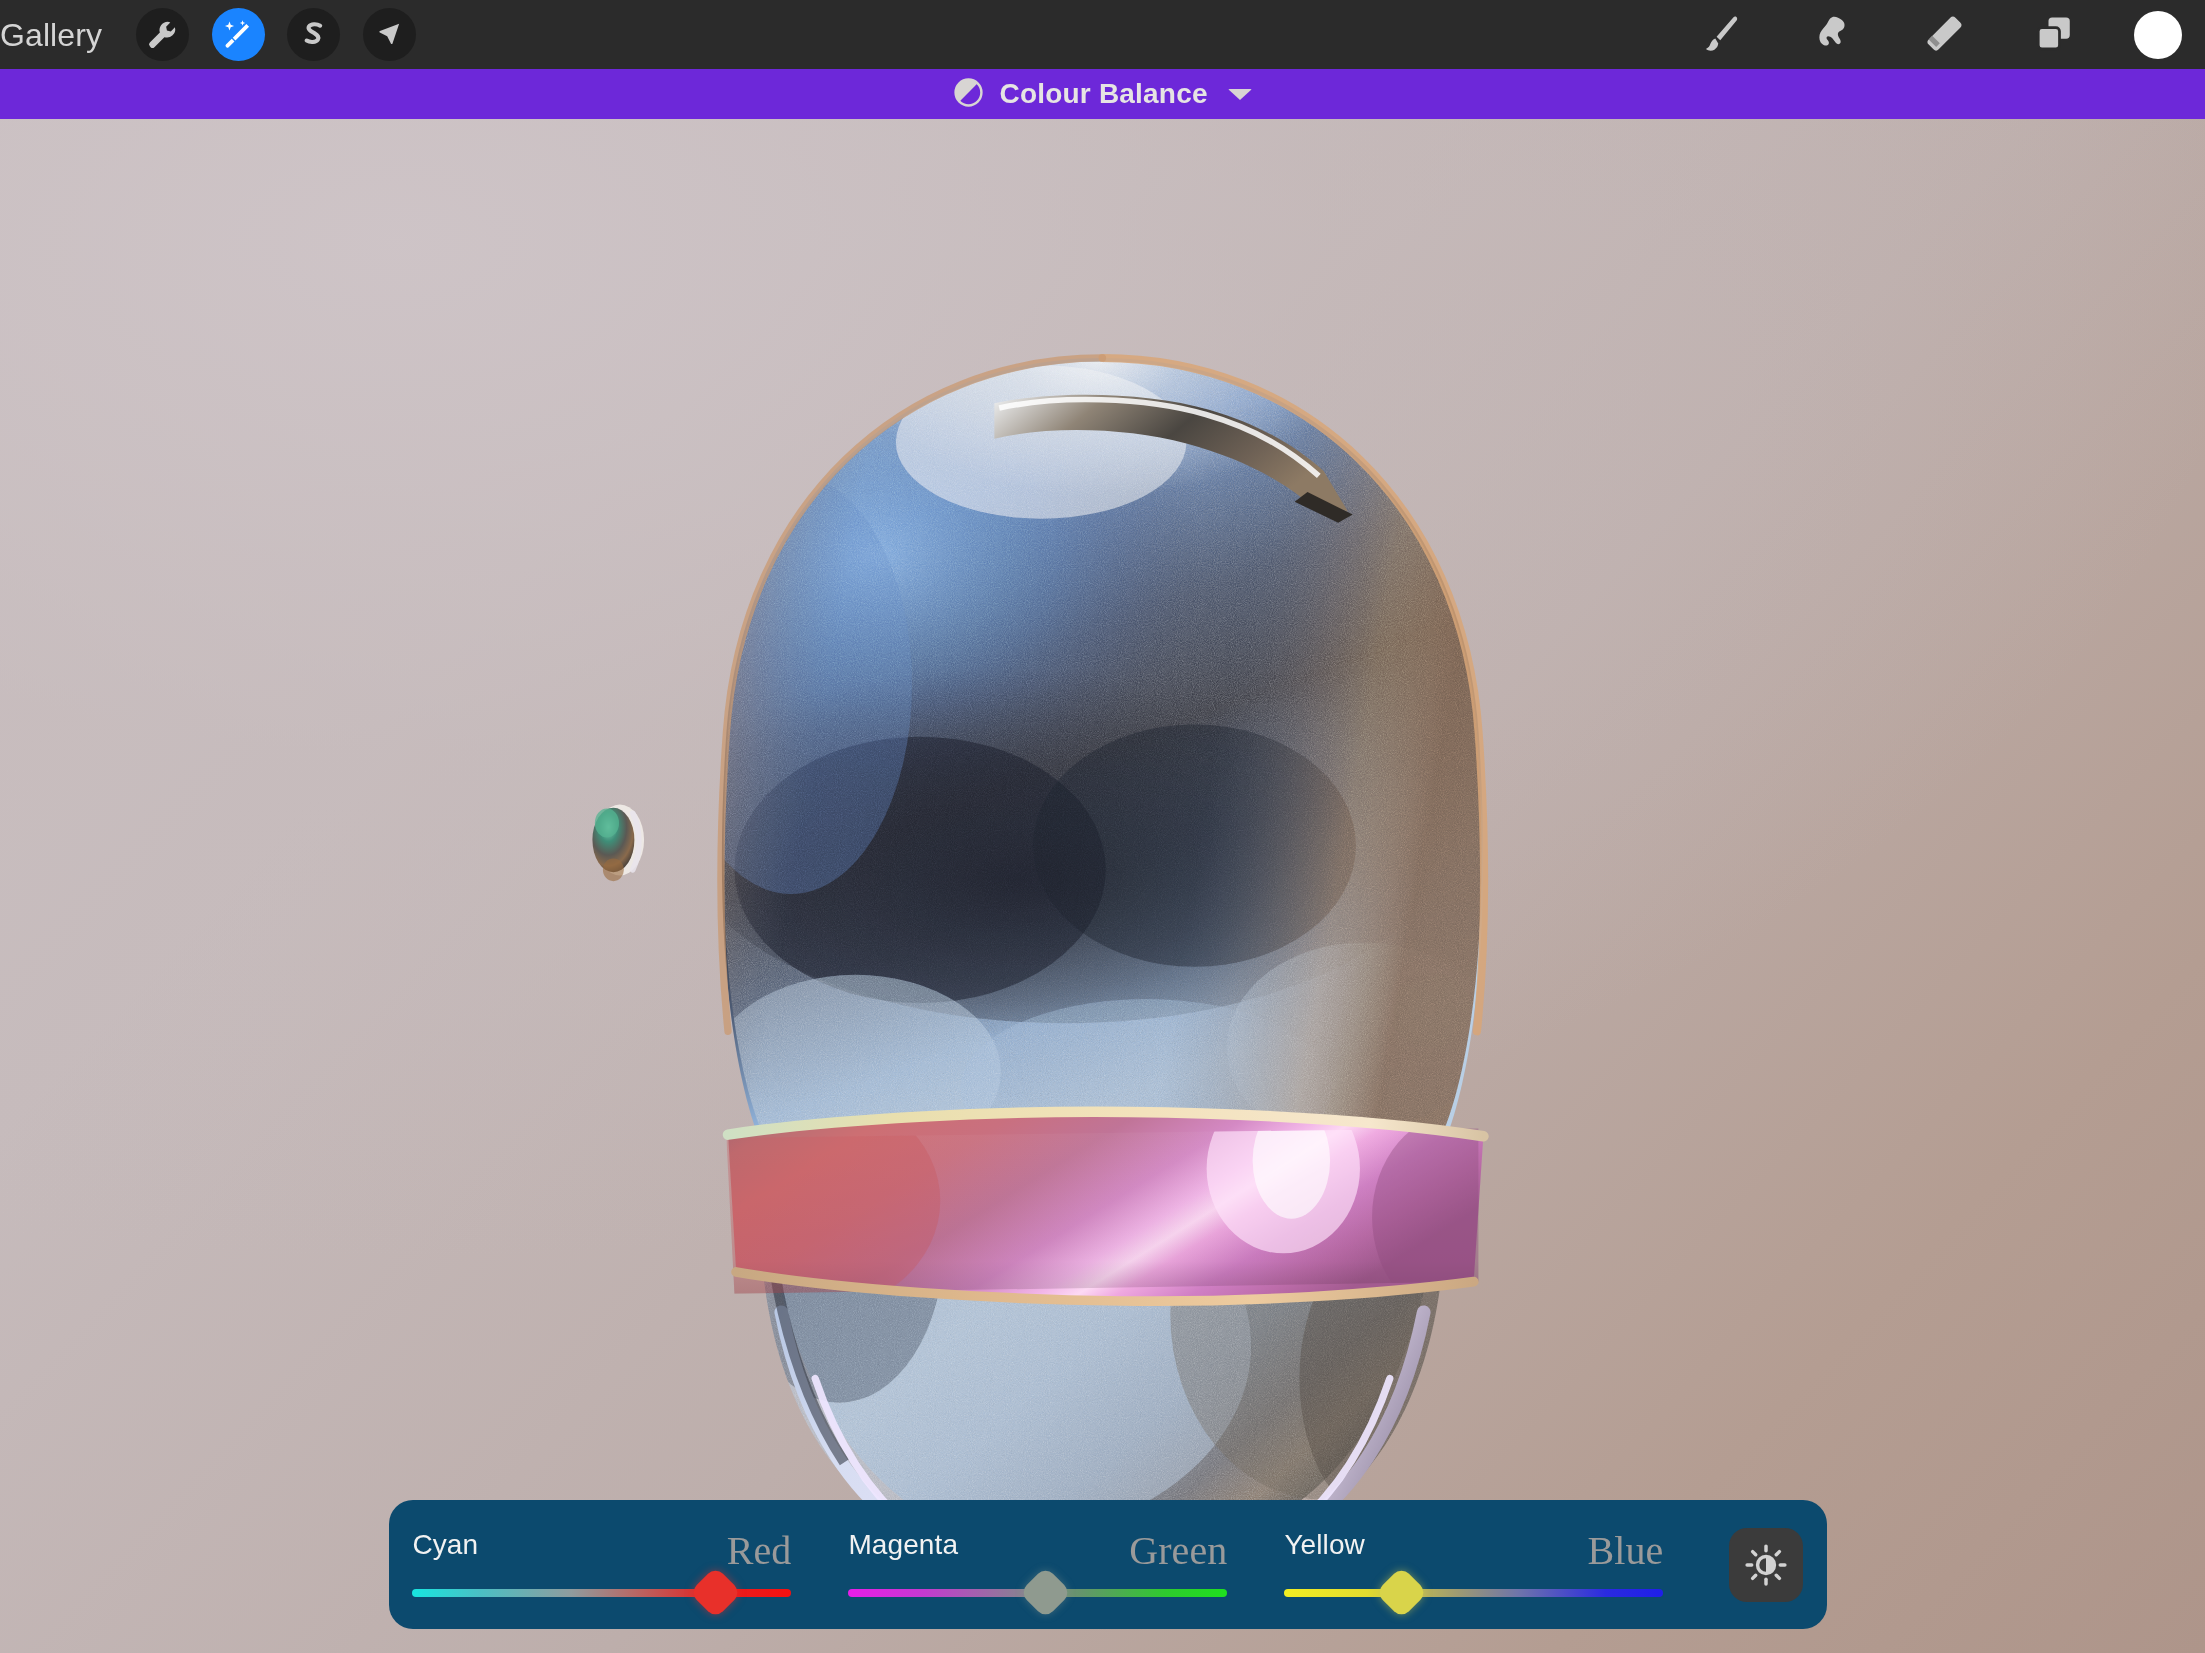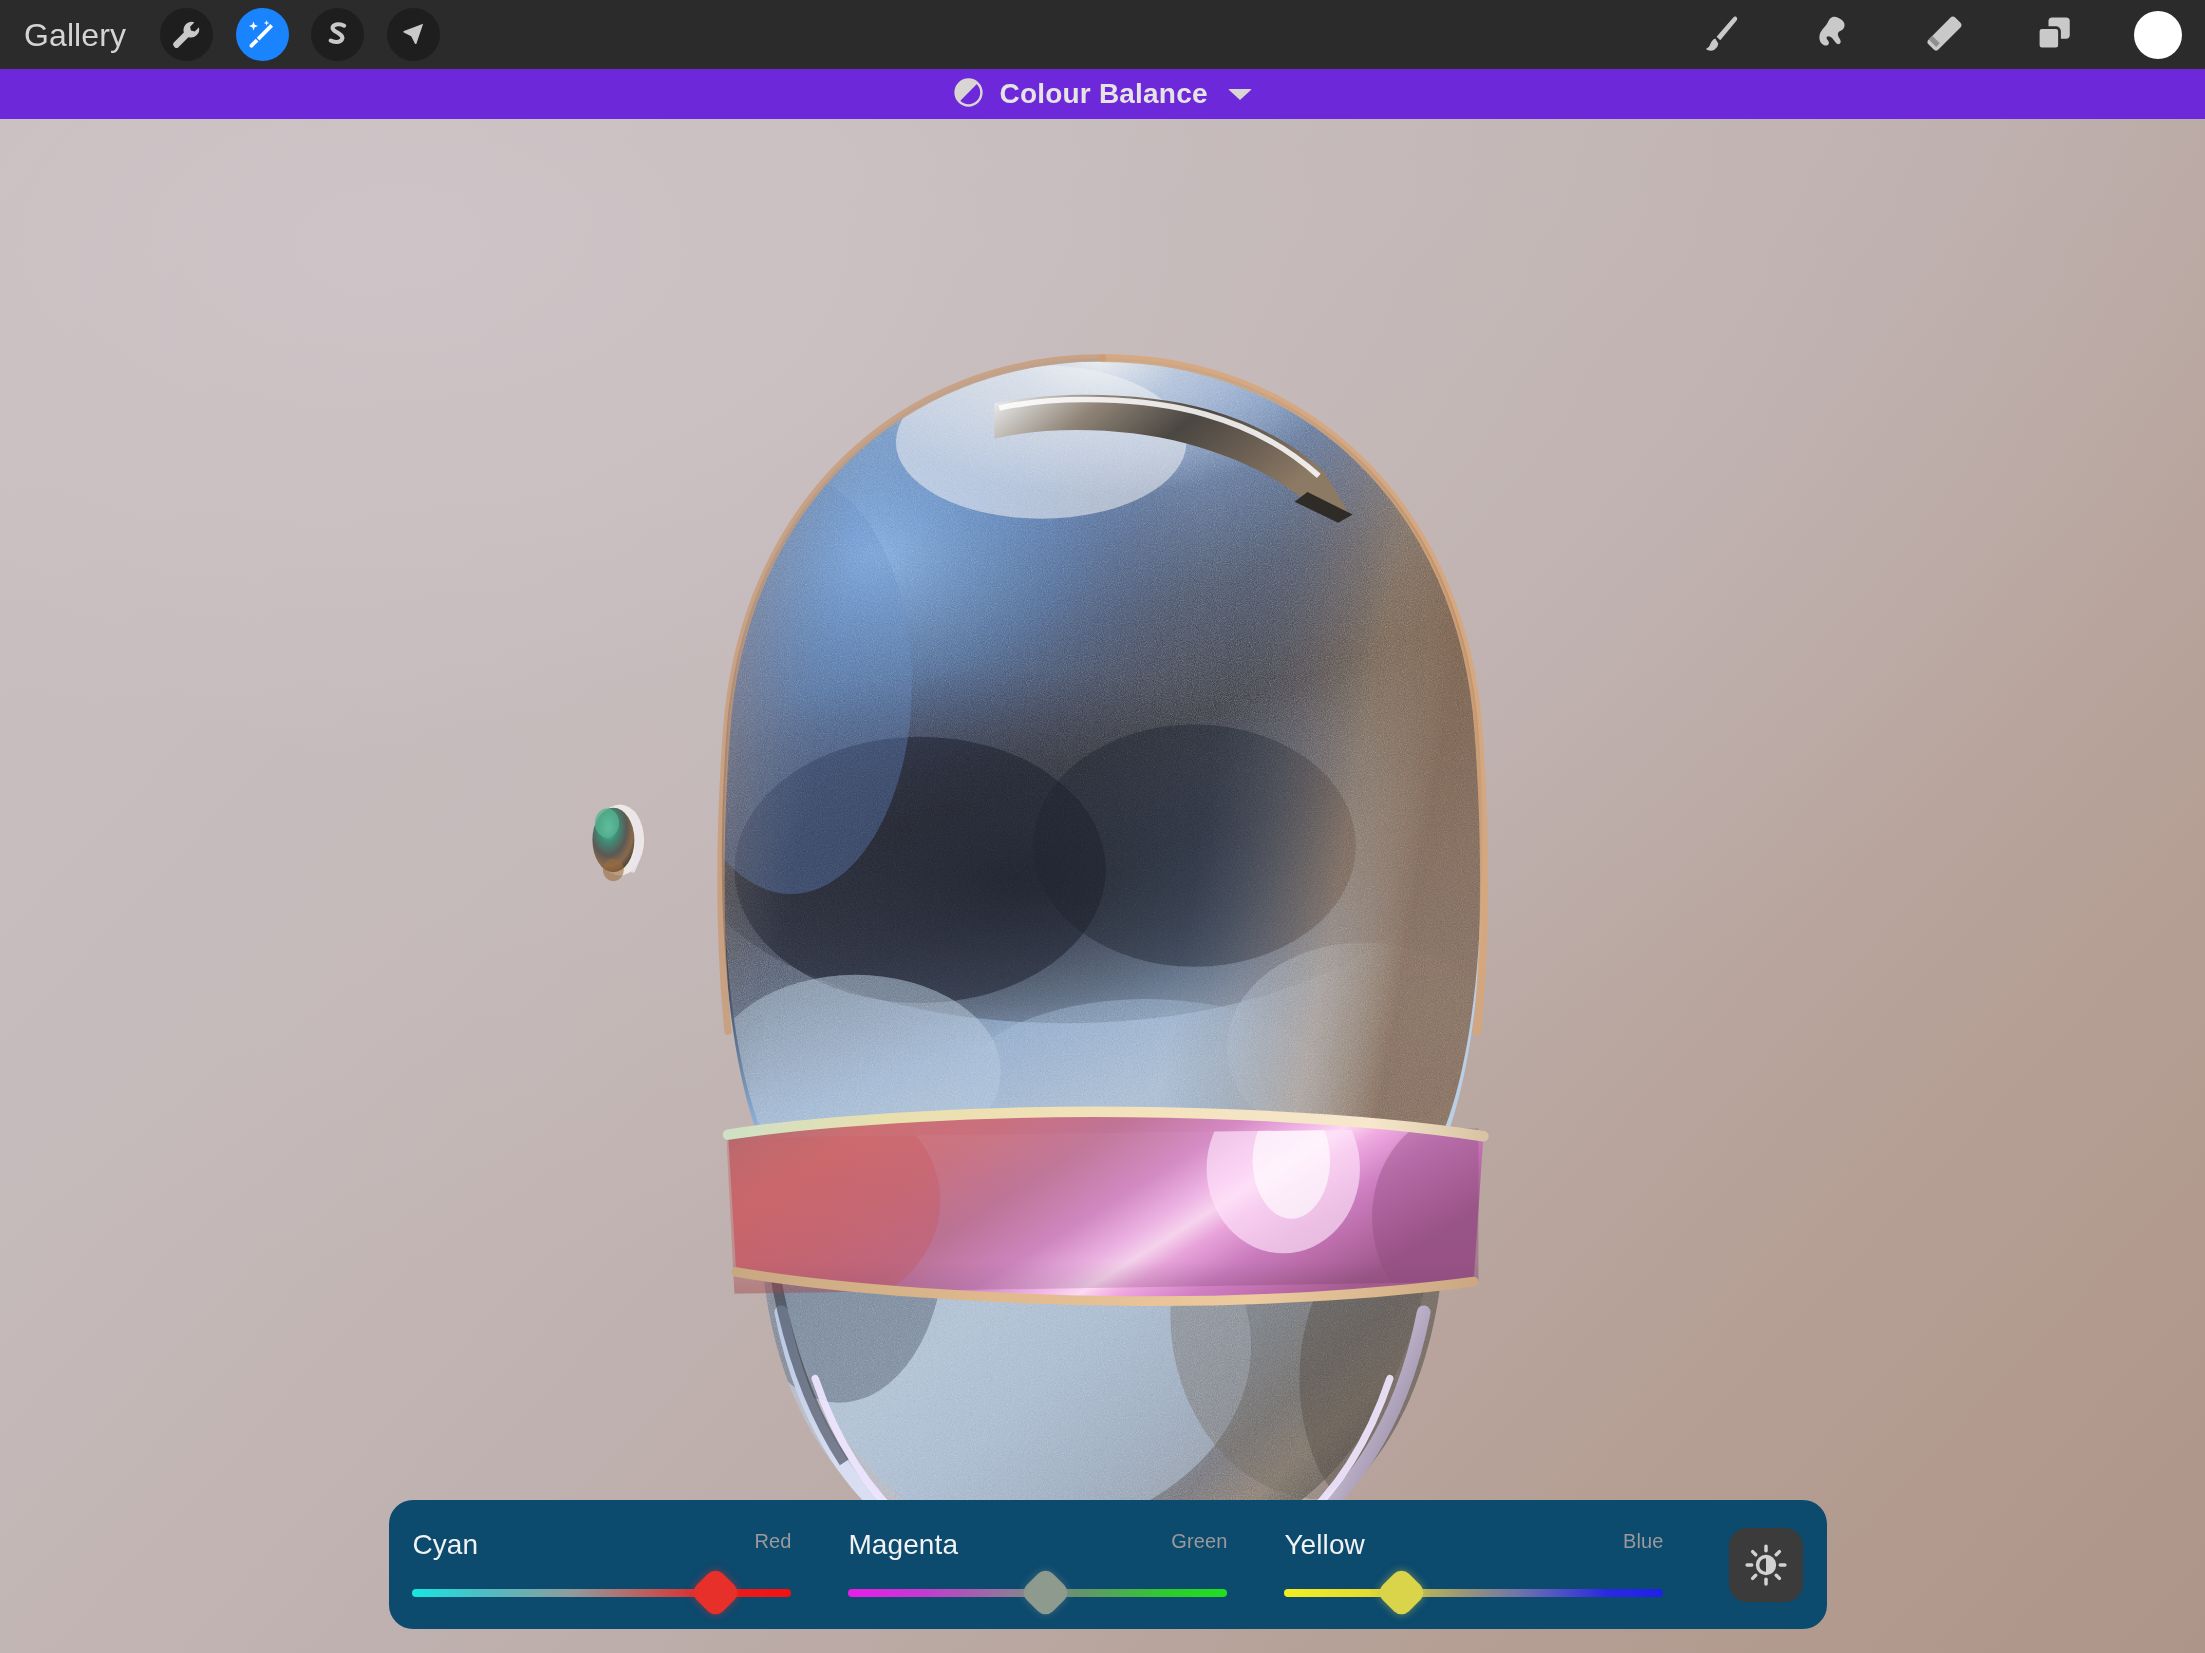--- a/index.html
+++ b/index.html
@@ -31,21 +31,20 @@
     height: 69px;
     background: #2b2b2b;
     display: flex;
     align-items: center;
     z-index: 40;
   }
   .toolbar-left {
     display: flex;
     align-items: center;
     height: 69px;
-    padding-left: 24px;
     gap: 22.6px;
   }
   .toolbar-right {
     position: absolute;
     right: 22.6px; top: 0;
     height: 69px;
     display: flex;
     align-items: center;
     gap: 50px;
   }
@@ -175,22 +174,23 @@
     justify-content: space-between;
     line-height: 1;
   }
   .lab-left {
     color: #f2f2f2;
     font-size: 28px;
     letter-spacing: 0.1px;
   }
   .lab-right {
     color: #9a9a9a;
-    font-size: 20px;
+    font-size: 40px;
     letter-spacing: 0.1px;
+    font-family: Liberation Serif, serif;
   }
   .slider-track {
     position: absolute;
     left: 0;
     top: 89px;
     width: 379px;
     height: 8px;
     border-radius: 4px;
   }
   .t-cr { background: linear-gradient(90deg, #17e6e0 0%, #4bbfc4 18%, #8f9c9e 42%, #b56a68 58%, #e52020 80%, #f51010 100%); }

